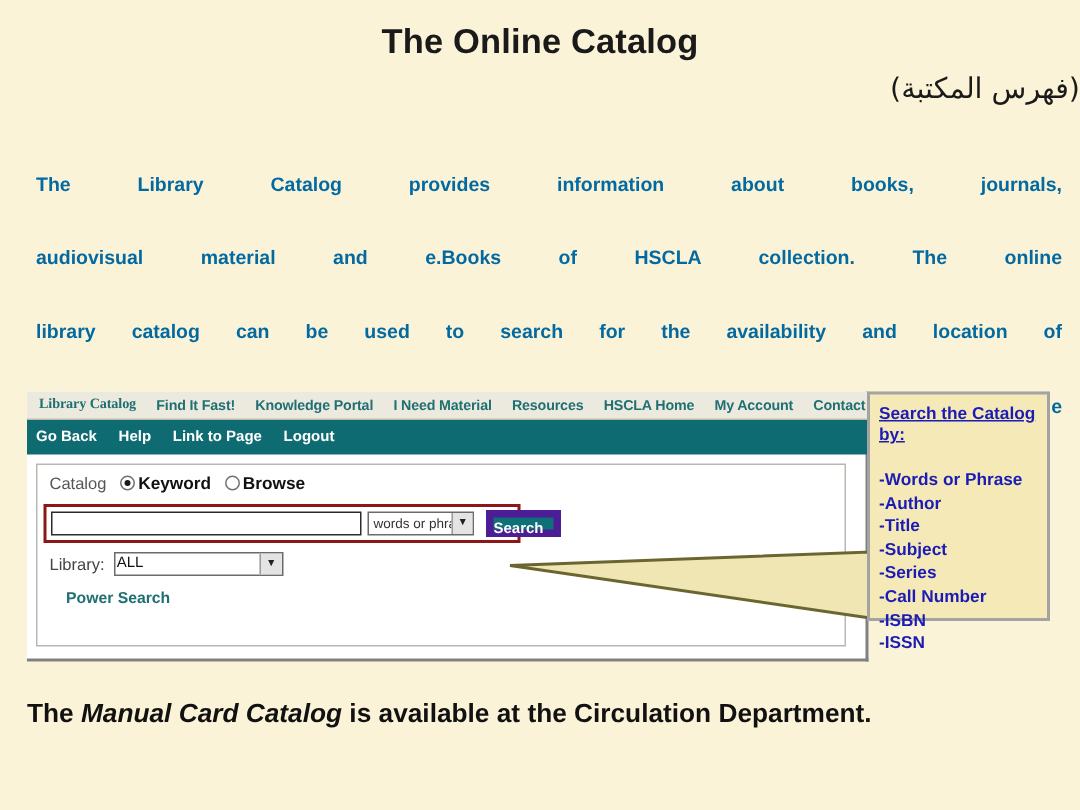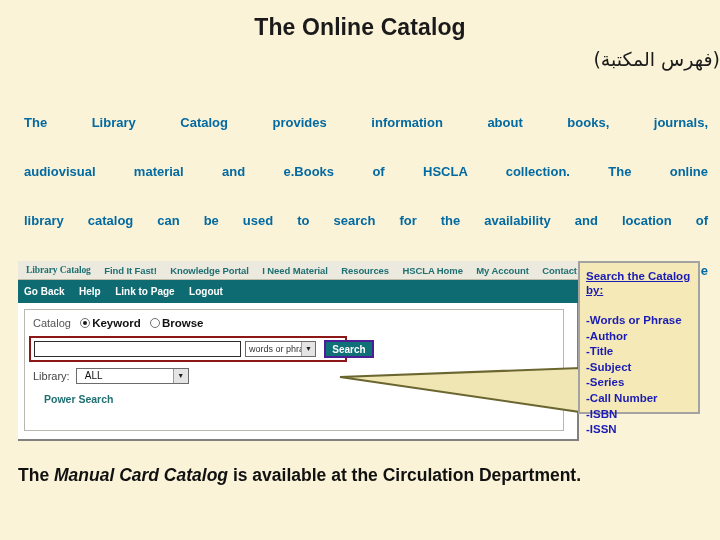--- a/index.html
+++ b/index.html
@@ -203,46 +203,45 @@
     text-align: center;
     font-size: 7px;
     line-height: 14px;
     color: #222222;
   }
   .searchbtn {
     position: absolute;
     left: 299px; top: 30px;
     width: 50px; height: 18px;
     background: #107078;
-    border: 2px solid #4c1d95;
+    border: 5px solid #4c1d95;
     box-sizing: border-box;
     color: #ffffff;
     font-size: 10px;
     font-weight: bold;
-    text-align: center;
     line-height: 16px;
   }
 
   .row-library {
     position: absolute;
     left: 8px; top: 58px;
     font-size: 11px;
     color: #444444;
     white-space: nowrap;
   }
   .libsel {
     display: inline-block;
     width: 113px; height: 16px;
     background: #ffffff;
     border: 1px solid #6b6b6b;
     box-sizing: border-box;
     font-size: 10px;
     color: #111111;
     line-height: 14px;
-    padding-left: 8px;
+    padding-left: 1px;
     vertical-align: -4px;
     margin-left: 3px;
     position: relative;
     overflow: hidden;
     white-space: nowrap;
   }
   .libsel .arrowcell {
     position: absolute;
     right: 0; top: 0;
     width: 14px; height: 14px;

